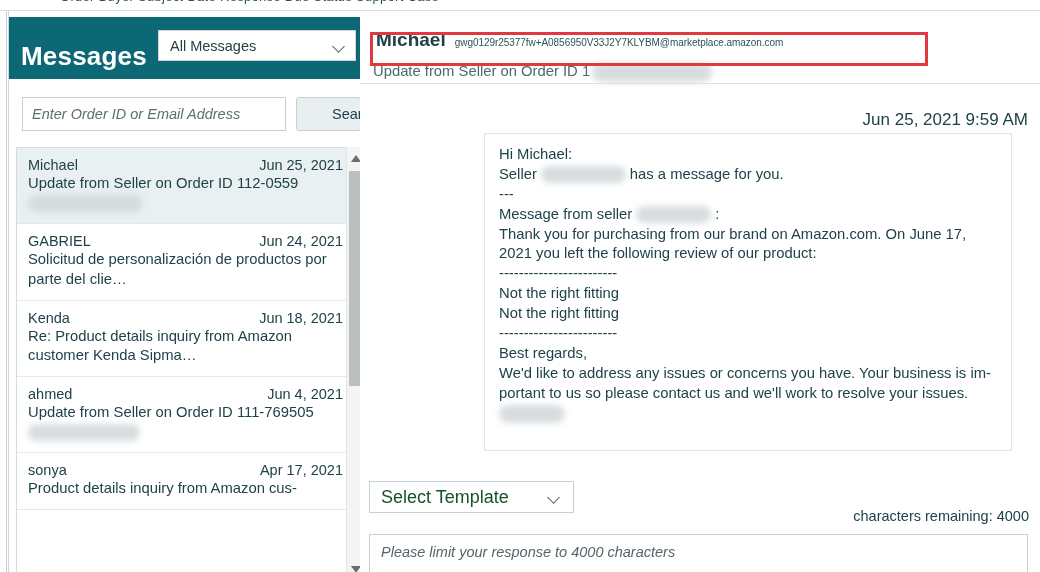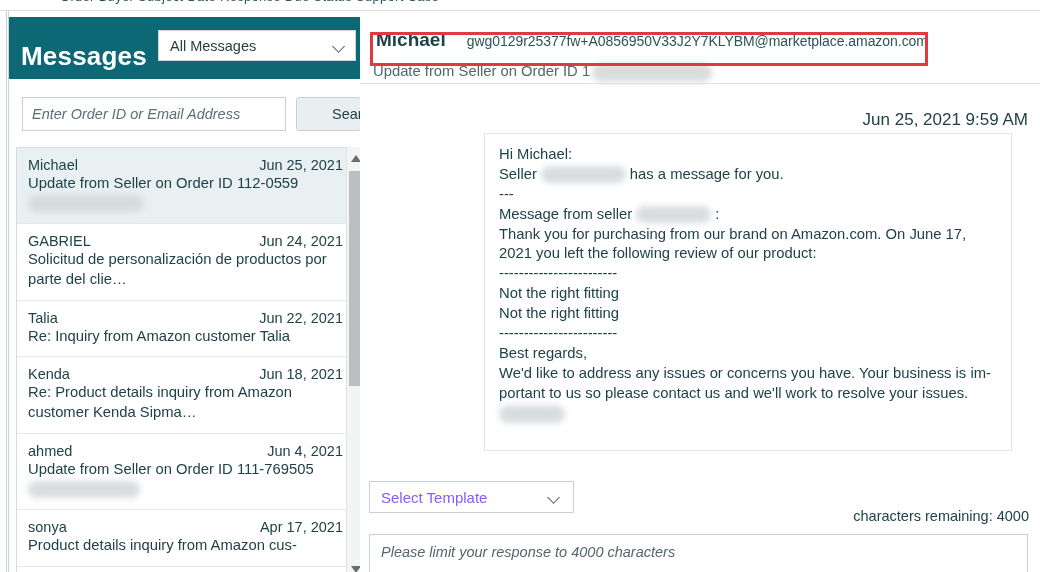--- a/index.html
+++ b/index.html
@@ -243,23 +243,23 @@
     display: flex;
     align-items: baseline;
     white-space: nowrap;
   }
   .hdr-name {
     font-size: 19px;
     font-weight: 700;
     color: #1f4248;
   }
   .hdr-email {
-    font-size: 14px;
+    font-size: 10px;
     color: #2a545c;
-    margin-left: 21px;
+    margin-left: 9px;
     letter-spacing: -0.05px;
   }
   .hdr-line2 {
     position: absolute;
     left: 13px; top: 52px;
     font-size: 14.8px;
     color: #4a6a70;
     white-space: nowrap;
   }
   .red-box {
@@ -301,22 +301,22 @@
     width: 205px; height: 32px;
     border: 1px solid #c9d0d3;
     background: #ffffff;
     display: flex;
     align-items: center;
     justify-content: space-between;
     padding: 0 12px 0 11px;
     cursor: pointer;
   }
   .tpl-label {
-    font-size: 15px;
-    color: #8b5cf6;
+    font-size: 18px;
+    color: #14532d;
   }
   .char-remaining {
     position: absolute;
     right: 11px; top: 497px;
     font-size: 14.5px;
     color: #1f4248;
     margin-left: 38px;
   }
   .reply-box {
     position: absolute;
@@ -383,27 +383,20 @@
       </div>
 
       <div class="msg-item">
         <div class="msg-top">
           <span class="msg-from">GABRIEL</span>
           <span class="msg-date">Jun 24, 2021</span>
         </div>
         <div class="msg-subject">Solicitud de personalización de productos por parte del clie…</div>
       </div>
 
-      <div class="msg-item">
-        <div class="msg-top">
-          <span class="msg-from">Talia</span>
-          <span class="msg-date">Jun 22, 2021</span>
-        </div>
-        <div class="msg-subject">Re: Inquiry from Amazon customer Talia</div>
-      </div>
 
       <div class="msg-item">
         <div class="msg-top">
           <span class="msg-from">Kenda</span>
           <span class="msg-date">Jun 18, 2021</span>
         </div>
         <div class="msg-subject">Re: Product details inquiry from Amazon customer Kenda Sipma…</div>
       </div>
 
       <div class="msg-item">

